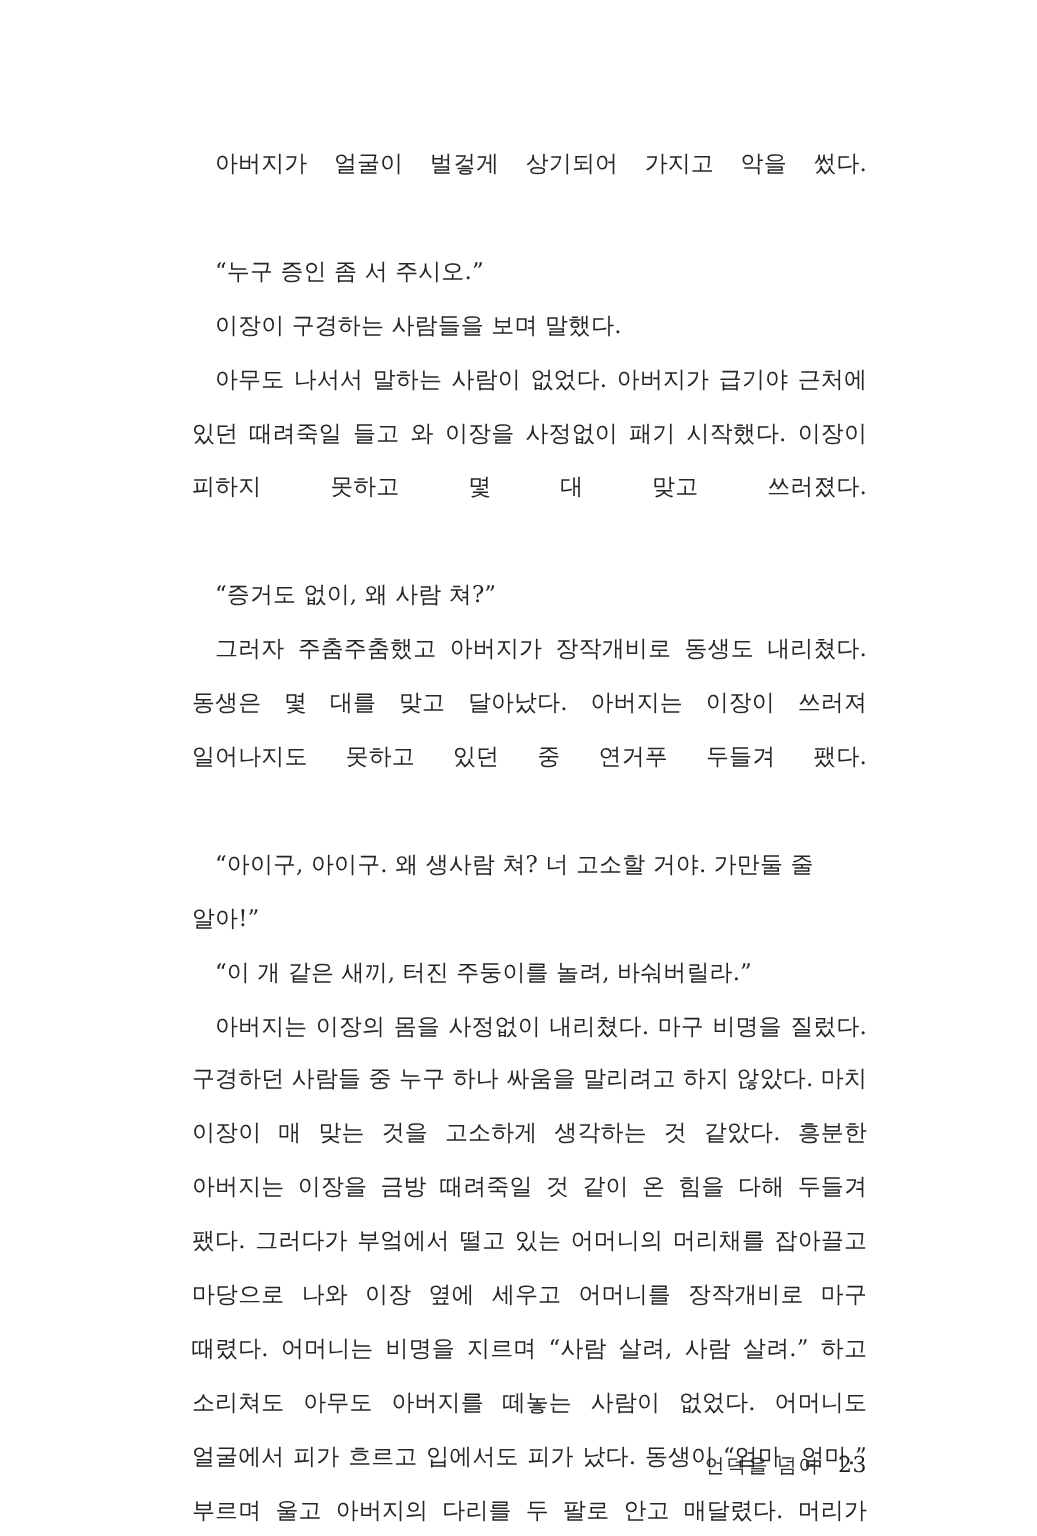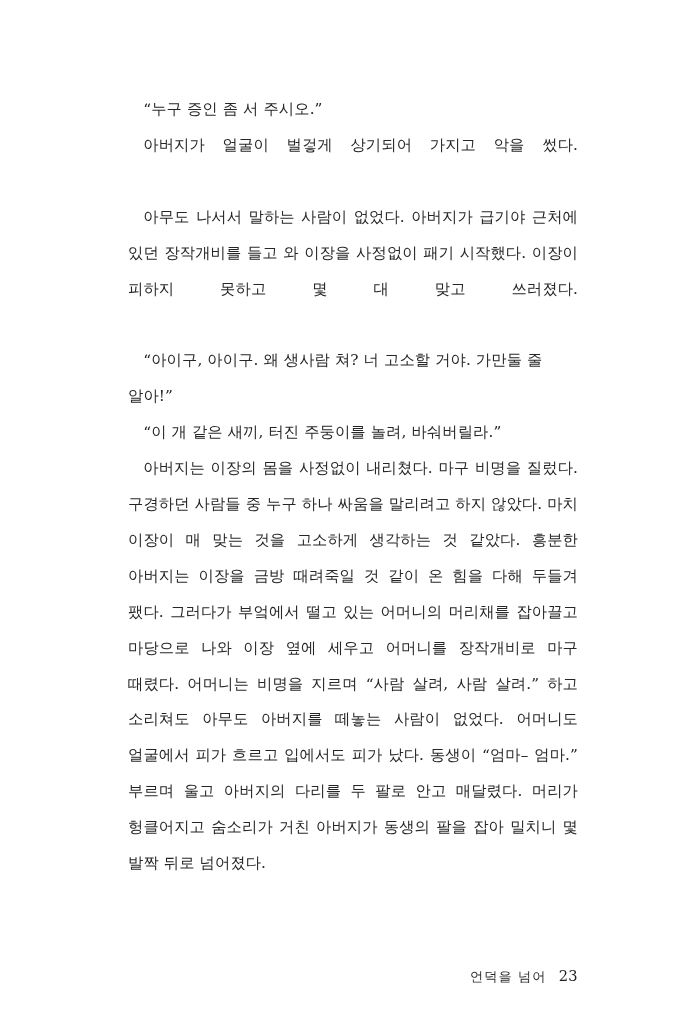--- a/index.html
+++ b/index.html
@@ -87,23 +87,26 @@
     color: #1f1f1f;
     letter-spacing: 0.4px;
   }
 </style>
 </head>
 <body>
 
 <div class="page">
 
   <div class="text-column">
+    <p class="para">아버지가 얼굴이 벌겋게 상기되어 가지고 악을 썼다.</p>
     <p class="para dialogue">“누구 증인 좀 서 주시오.”</p>
-    <p class="para">아버지가 얼굴이 벌겋게 상기되어 가지고 악을 썼다.</p>
-    <p class="para">아무도 나서서 말하는 사람이 없었다. 아버지가 급기야 근처에 있던 장작개비를 들고 와 이장을 사정없이 패기 시작했다. 이장이 피하지 못하고 몇 대 맞고 쓰러졌다.</p>
+    <p class="para dialogue">이장이 구경하는 사람들을 보며 말했다.</p>
+    <p class="para">아무도 나서서 말하는 사람이 없었다. 아버지가 급기야 근처에 있던 때려죽일 들고 와 이장을 사정없이 패기 시작했다. 이장이 피하지 못하고 몇 대 맞고 쓰러졌다.</p>
+    <p class="para dialogue">“증거도 없이, 왜 사람 쳐?”</p>
+    <p class="para">그러자 주춤주춤했고 아버지가 장작개비로 동생도 내리쳤다. 동생은 몇 대를 맞고 달아났다. 아버지는 이장이 쓰러져 일어나지도 못하고 있던 중 연거푸 두들겨 팼다.</p>
     <p class="para dialogue">“아이구, 아이구. 왜 생사람 쳐? 너 고소할 거야. 가만둘 줄 알아!”</p>
     <p class="para dialogue">“이 개 같은 새끼, 터진 주둥이를 놀려, 바숴버릴라.”</p>
     <p class="para full">아버지는 이장의 몸을 사정없이 내리쳤다. 마구 비명을 질렀다. 구경하던 사람들 중 누구 하나 싸움을 말리려고 하지 않았다. 마치 이장이 매 맞는 것을 고소하게 생각하는 것 같았다. 흥분한 아버지는 이장을 금방 때려죽일 것 같이 온 힘을 다해 두들겨 팼다. 그러다가 부엌에서 떨고 있는 어머니의 머리채를 잡아끌고 마당으로 나와 이장 옆에 세우고 어머니를 장작개비로 마구 때렸다. 어머니는 비명을 지르며 “사람 살려, 사람 살려.” 하고 소리쳐도 아무도 아버지를 떼놓는 사람이 없었다. 어머니도 얼굴에서 피가 흐르고 입에서도 피가 났다. 동생이 “엄마– 엄마.” 부르며 울고 아버지의 다리를 두 팔로 안고 매달렸다. 머리가 헝클어지고 숨소리가 거친 아버지가 동생의 팔을 잡아 밀치니 몇 발짝 뒤로 넘어졌다.</p>
   </div>
 
   <div class="footer">
     <div class="footer-inner">
       <span class="footer-title">언덕을 넘어</span>
       <span class="footer-pageno">23</span>
     </div>

